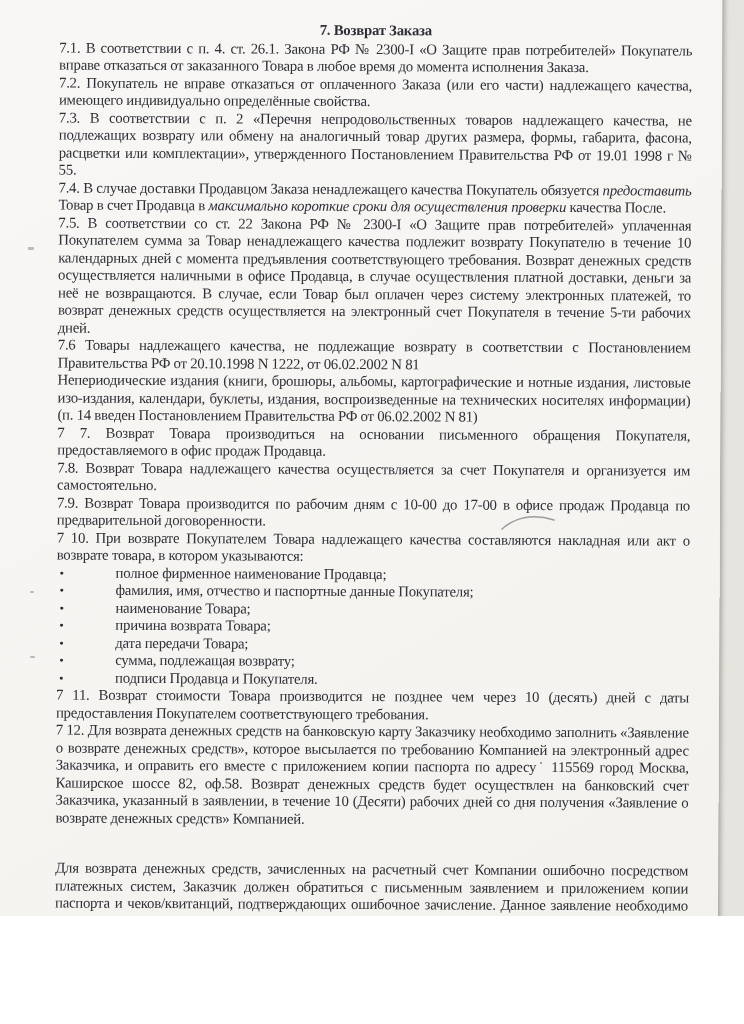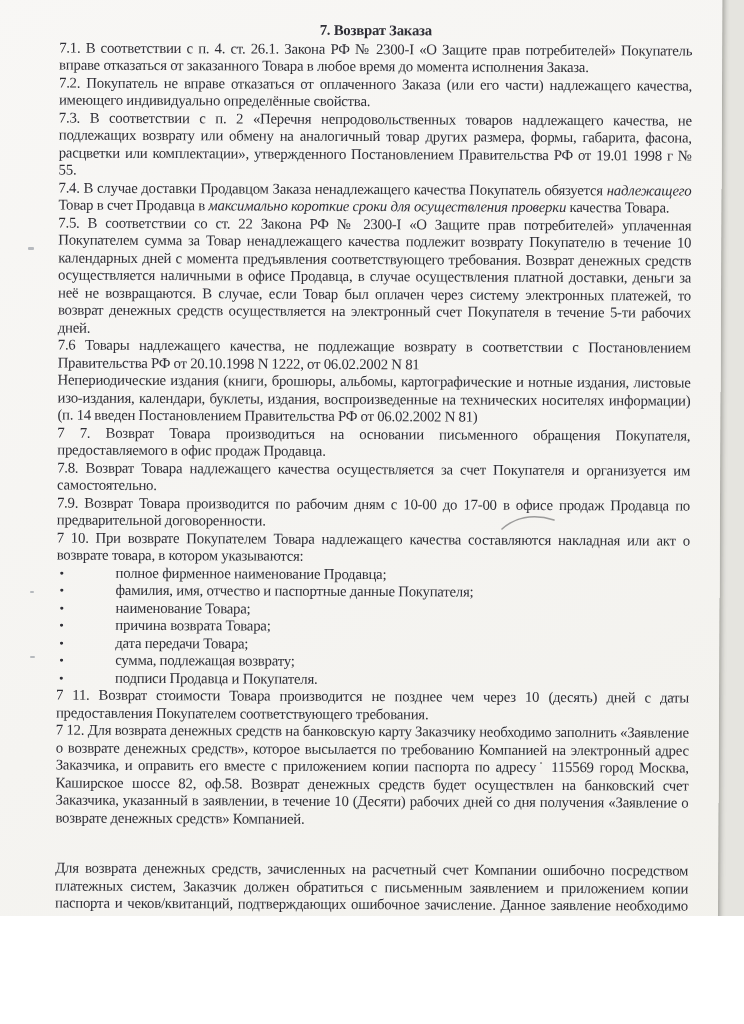--- a/index.html
+++ b/index.html
@@ -104,21 +104,21 @@
 
   <div class="paper">
     <div class="content">
 
       <p class="doc-title">7. Возврат Заказа</p>
 
       <p class="clause">7.1. В соответствии с п. 4. ст. 26.1. Закона РФ № 2300-I «О Защите прав потребителей» Покупатель вправе отказаться от заказанного Товара в любое время до момента исполнения Заказа.</p>
       <p class="clause">7.2. Покупатель не вправе отказаться от оплаченного Заказа (или его части) надлежащего качества, имеющего индивидуально определённые свойства.</p>
       <p class="clause">7.3. В соответствии с п. 2 «Перечня непродовольственных товаров надлежащего качества, не подлежащих возврату или обмену на аналогичный товар других размера, формы, габарита, фасона, расцветки или комплектации», утвержденного Постановлением Правительства РФ от 19.01 1998 г № 55.</p>
 
-      <p class="clause"><span>7.4. В случае доставки Продавцом Заказа ненадлежащего качества Покупатель обязуется </span><span class="em">надлежащего</span><span> Товар в счет Продавца в </span><span class="em">максимально короткие сроки для осуществления проверки</span><span> качества Товара.</span></p>
+      <p class="clause"><span>7.4. В случае доставки Продавцом Заказа ненадлежащего качества Покупатель обязуется </span><span class="em">предоставить</span><span> Товар в счет Продавца в </span><span class="em">максимально короткие сроки для осуществления проверки</span><span> качества После.</span></p>
 
       <p class="clause">7.5. В соответствии со ст. 22 Закона РФ № 2300-I «О Защите прав потребителей» уплаченная Покупателем сумма за Товар ненадлежащего качества подлежит возврату Покупателю в течение 10 календарных дней с момента предъявления соответствующего требования. Возврат денежных средств осуществляется наличными в офисе Продавца, в случае осуществления платной доставки, деньги за неё не возвращаются. В случае, если Товар был оплачен через систему электронных платежей, то возврат денежных средств осуществляется на электронный счет Покупателя в течение 5-ти рабочих дней.</p>
       <p class="clause">7.6 Товары надлежащего качества, не подлежащие возврату в соответствии с Постановлением Правительства РФ от 20.10.1998 N 1222, от 06.02.2002 N 81</p>
       <p class="clause">Непериодические издания (книги, брошюры, альбомы, картографические и нотные издания, листовые изо-издания, календари, буклеты, издания, воспроизведенные на технических носителях информации) (п. 14 введен Постановлением Правительства РФ от 06.02.2002 N 81)</p>
       <p class="clause">7 7. Возврат Товара производиться на основании письменного обращения Покупателя, предоставляемого в офис продаж Продавца.</p>
       <p class="clause">7.8. Возврат Товара надлежащего качества осуществляется за счет Покупателя и организуется им самостоятельно.</p>
       <p class="clause">7.9. Возврат Товара производится по рабочим дням с 10-00 до 17-00 в офисе продаж Продавца по предварительной договоренности.</p>
       <p class="clause">7 10. При возврате Покупателем Товара надлежащего качества составляются накладная или акт о возврате товара, в котором указываются:</p>
 
       <ul class="act-list">

